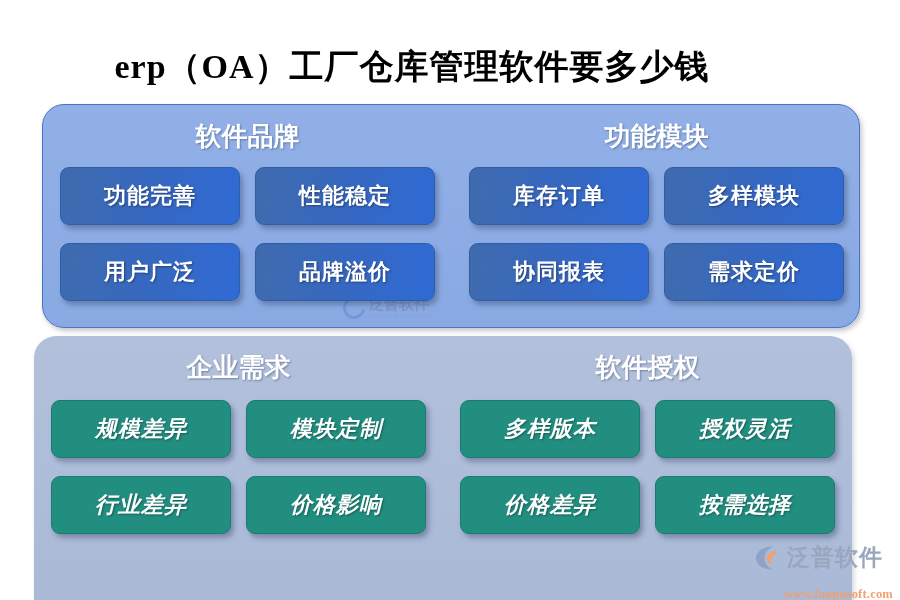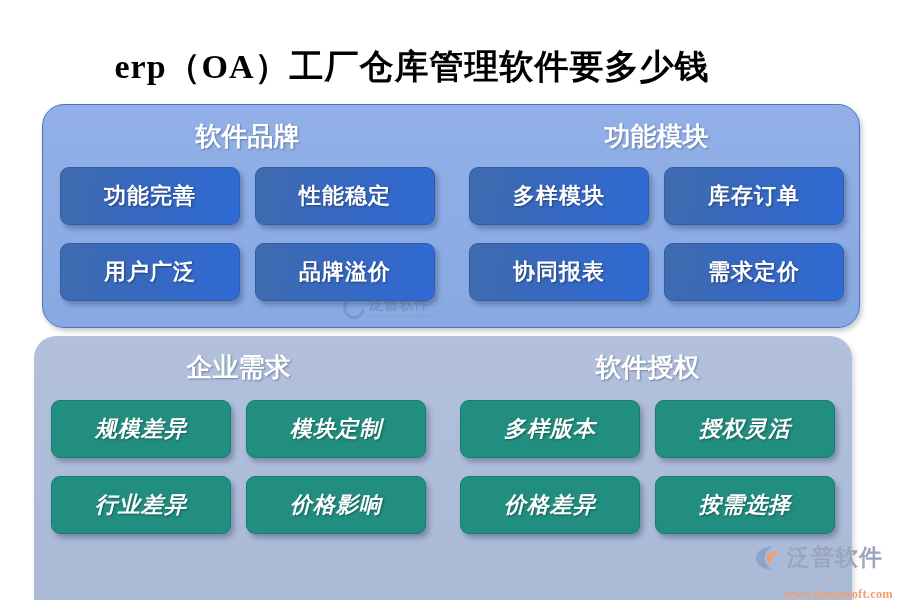--- a/index.html
+++ b/index.html
@@ -229,22 +229,22 @@
         <div class="tile blue">功能完善</div>
         <div class="tile blue">性能稳定</div>
         <div class="tile blue">用户广泛</div>
         <div class="tile blue">品牌溢价</div>
       </div>
     </div>
 
     <div class="group right">
       <div class="group-title">功能模块</div>
       <div class="tiles">
+        <div class="tile blue">库存订单</div>
         <div class="tile blue">多样模块</div>
-        <div class="tile blue">库存订单</div>
         <div class="tile blue">协同报表</div>
         <div class="tile blue">需求定价</div>
       </div>
     </div>
   </div>
 
   <div class="panel bottom">
 
     <div class="group left">
       <div class="group-title">企业需求</div>

